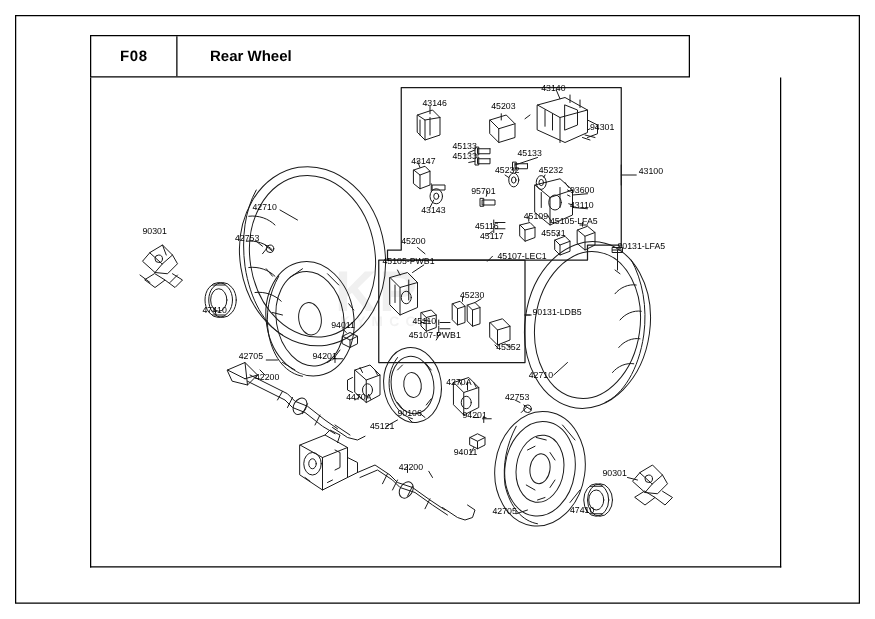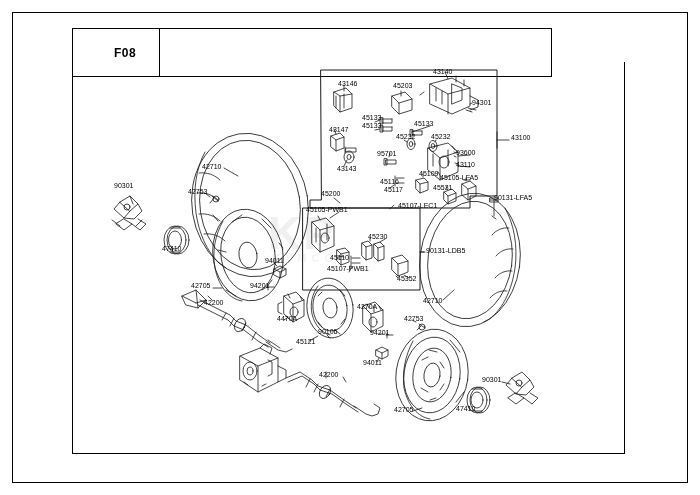--- a/index.html
+++ b/index.html
@@ -29,26 +29,25 @@
     height: 471px;
     border: 1px solid #000;
     box-sizing: border-box;
   }
   
   .title-block {
     position: absolute;
     left: 72px;
     top: 28px;
     width: 480px;
-    height: 49px;
+    height: 34px;
     border: 1px solid #000;
     box-sizing: border-box;
     display: flex;
     align-items: stretch;
-    padding-left: 18px;
   }
   .title-code {
     width: 68px;
     border-right: 1px solid #000;
     display: flex;
     align-items: center;
     justify-content: center;
     font-size: 12px;
     font-weight: bold;
     letter-spacing: .5px;
@@ -123,20 +122,21 @@
 </style>
 </head>
 <body>
 
 <div id="page">
 
   <div class="page-border"></div>
 
   <div class="title-block">
     <div class="title-code">F08</div>
+    <div class="title-name">Rear Wheel</div>
   </div>
 
   <div class="drawing-frame"></div>
 
   <div class="watermark">KP</div>
   <div class="watermark-sub">KYMCO</div>
 
   <svg class="art" viewBox="0 0 700 495">
     <g fill="none" stroke="#1a1a1a" stroke-width="0.8" stroke-linejoin="round" stroke-linecap="round">
 

